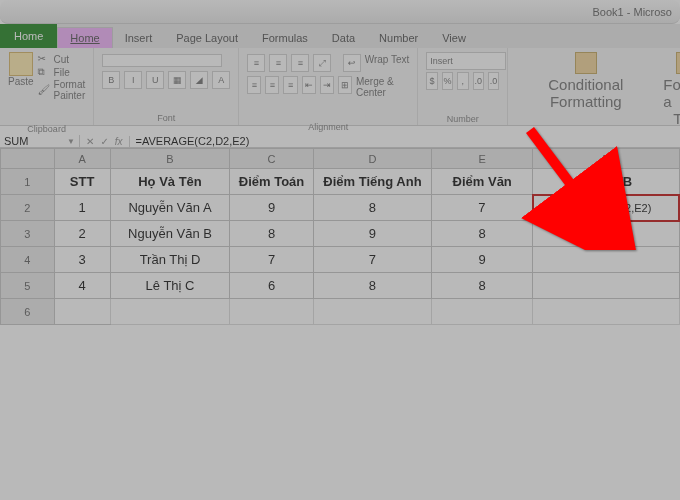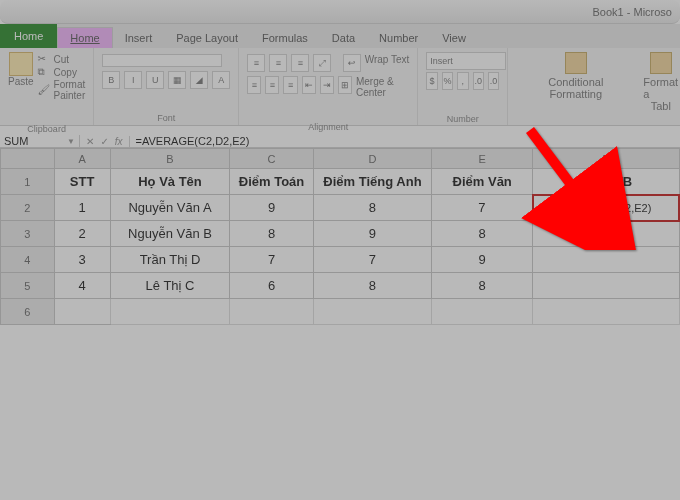--- a/index.html
+++ b/index.html
@@ -16,21 +16,21 @@
   .group-label { font-size: 9px; text-align: center; color: #777; padding-top: 2px; margin-top: 20px; }
   .clip-row { display: flex; gap: 4px; align-items: center; margin: 1px 0; }
   .clip-row .ico { width: 12px; height: 12px; display: inline-block; }
   .paste-btn { display: flex; flex-direction: column; align-items: center; margin-right: 4px; }
   .paste-btn .bigico { width: 24px; height: 24px; background: #ffe9a8; border: 1px solid #d4b05a; }
   .font-box { width: 120px; height: 20px; border: 1px solid #ccc; background: #fff; margin: 2px 0; }
   .fmt-row { display: flex; gap: 4px; margin: 2px 0; }
   .sqbtn { width: 18px; height: 18px; border: 1px solid #ccc; background: #fff; font-size: 9px; text-align: center; line-height: 16px; }
   .align-wide { width: 200px; }
   .dropb { width: 80px; height: 18px; border: 1px solid #ccc; background: #fff; font-size: 9px; padding-left: 3px; line-height: 16px; }
-  .cond { display: flex; flex-direction: column; align-items: center; font-size: 11px; margin-left: 32px; }
+  .cond { display: flex; flex-direction: column; align-items: center; font-size: 15px; margin-left: 32px; }
   .cond .ci { width: 22px; height: 22px; background: #f0d090; border: 1px solid #c0a050; margin-bottom: 2px; }
   .formula-bar { height: 22px; display: flex; border-bottom: 1px solid #ccc; font-size: 11px; align-items: flex-end; }
   .namebox { width: 80px; border-right: 1px solid #ccc; display: flex; align-items: center; padding: 0 4px; background: #fff; }
   .namebox input { border: none; width: 100%; font-size: 11px; outline: none; }
   .fb-btns { display: flex; align-items: center; border-right: 1px solid #ccc; padding: 0 6px; gap: 6px; color: #888; font-size: 10px; }
   .fb-input { flex: 1; padding: 0 6px; display: flex; align-items: center; }
   .sheet { position: relative; }
   table.grid { border-collapse: collapse; width: 100%; font-size: 13px; }
   .grid th, .grid td { border: 1px solid #bfbfbf; height: 26px; text-align: center; font-weight: normal; background: #fff; }
   .grid th.rh { width: 28px; background: #e8e8e8; font-size: 11px; color: #555; }
@@ -67,21 +67,21 @@
           <span class="bigico"></span>
           <span>Paste</span>
         </div>
         <div>
           <div class="clip-row">
               <span class="ico">✂</span>
               <span>Cut</span>
             </div>
           <div class="clip-row">
               <span class="ico">⧉</span>
-              <span>Copy</span>
+              <span>File</span>
             </div>
           <div class="clip-row">
               <span class="ico">🖌</span>
               <span>Format Painter</span>
             </div>
         </div>
       </div>
       <div class="group-label">Clipboard</div>
     </div>
 

